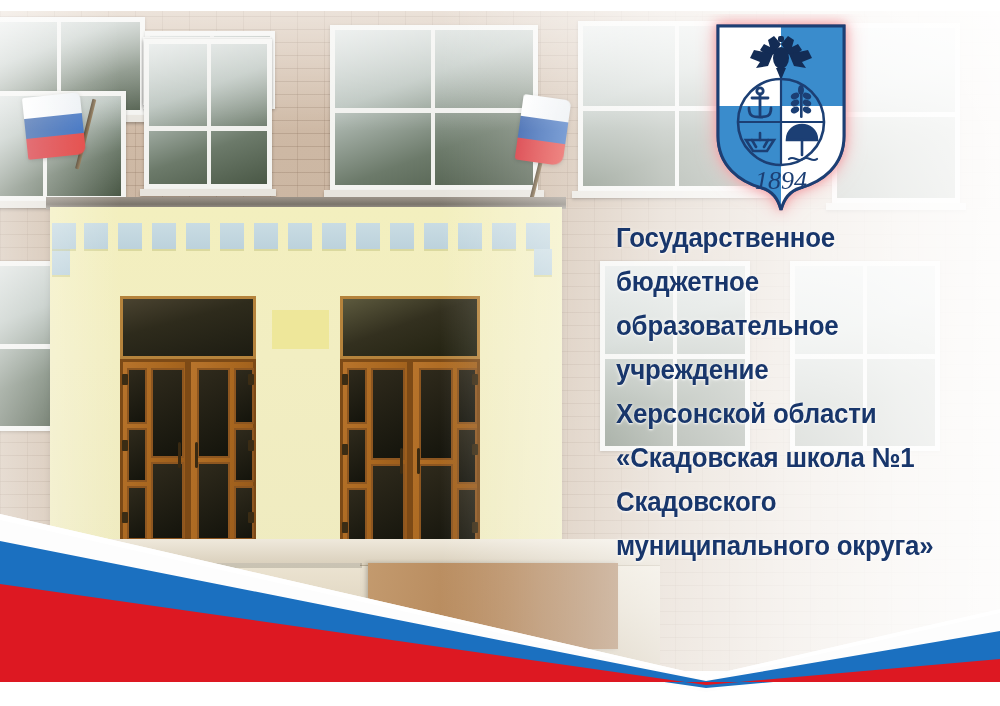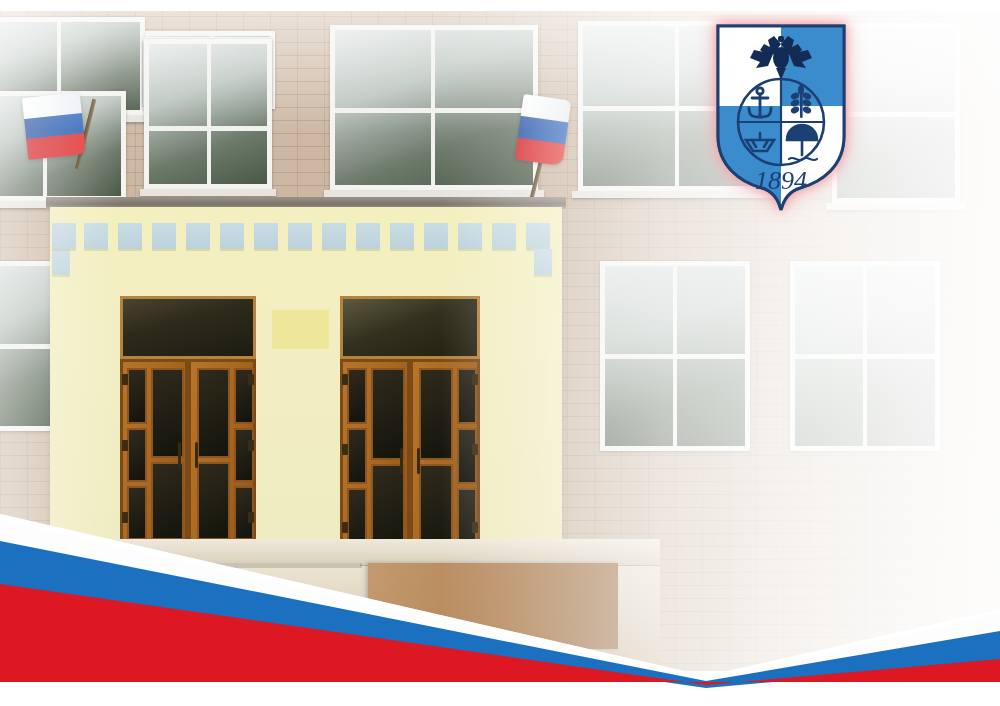--- a/index.html
+++ b/index.html
@@ -419,14 +419,24 @@
 
     <g stroke="#1c3f74" fill="none" stroke-width="2.6" stroke-linecap="round">
       <path d="M93,126 C93,116 101,111 108,111 C115,111 123,116 123,126 Z" fill="#1c3f74"></path>
       <line x1="108" y1="126" x2="108" y2="141"></line>
       <path d="M95,145 C100,141 104,149 109,145 C114,141 118,149 123,145" stroke-width="2.2"></path>
     </g>
 
     <text x="87" y="175" text-anchor="middle" font-family="'Liberation Serif','DejaVu Serif',serif" font-size="26" font-style="italic" fill="#1c3f74">1894</text>
   </svg>
 
+  <div class="titlebox">
+    <div class="line">Государственное</div>
+    <div class="line">бюджетное</div>
+    <div class="line">образовательное</div>
+    <div class="line">учреждение</div>
+    <div class="line">Херсонской области</div>
+    <div class="line">«Скадовская школа №1</div>
+    <div class="line">Скадовского</div>
+    <div class="line">муниципального округа»</div>
+  </div>
 
 </div>
 
 </body></html>

